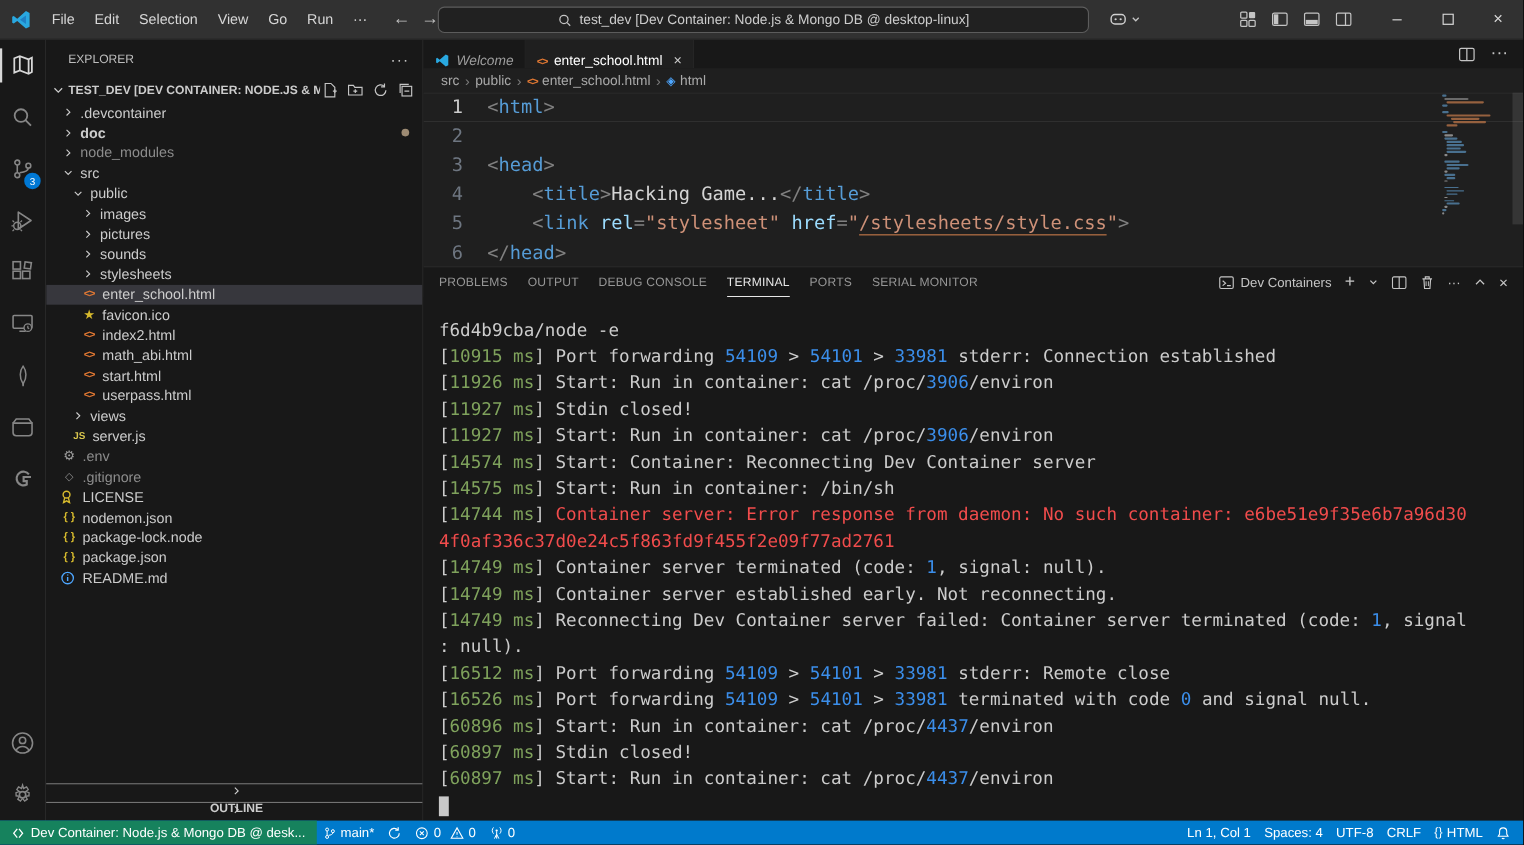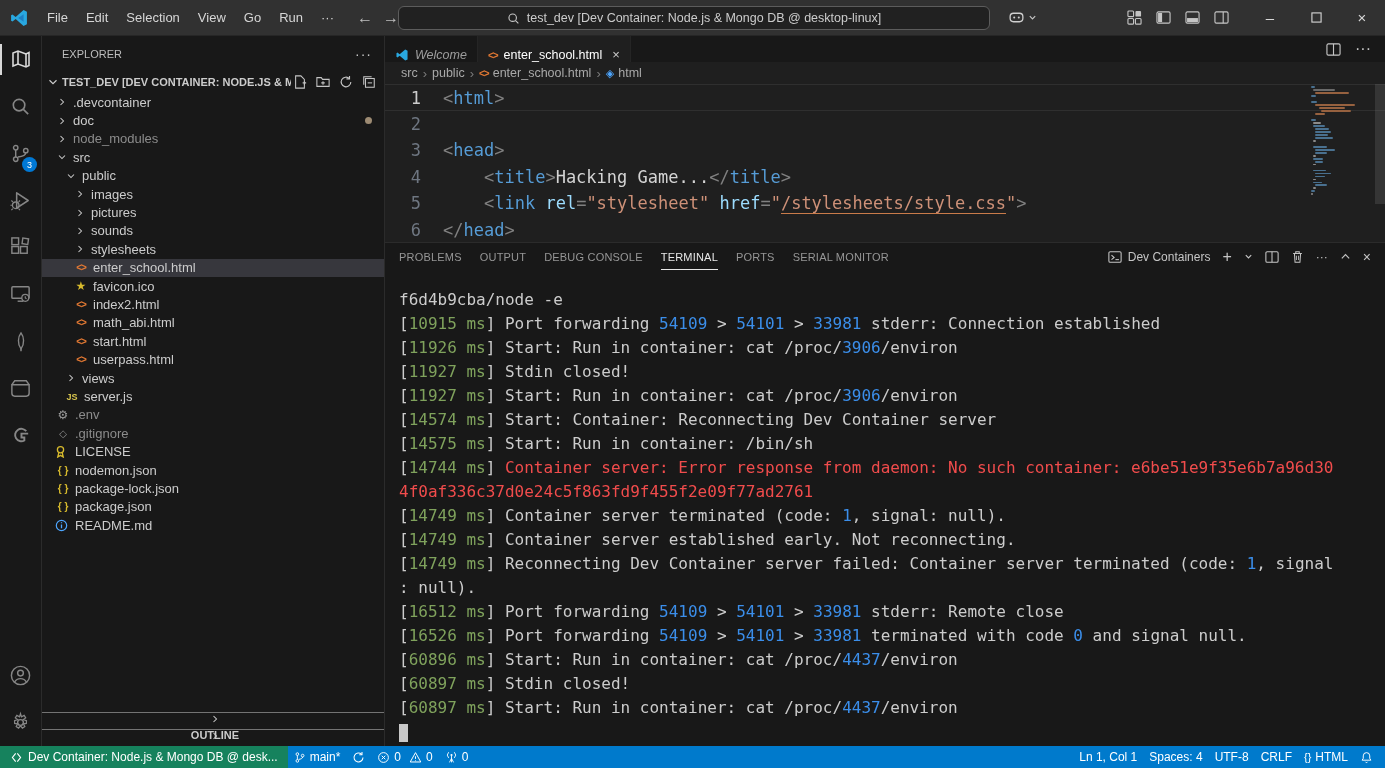--- a/index.html
+++ b/index.html
@@ -300,21 +300,21 @@
       </div>
       <div class="tree" id="tree">
           <div class="tree-row" style="padding-left: 13px;">
             <span class="chev">
               <svg width="12" height="12" viewBox="0 0 16 16">
                 <path d="M6 4l4 4-4 4" fill="none" stroke="#cccccc" stroke-width="1.4"></path>
               </svg>
             </span>
             <span>.devcontainer</span>
           </div>
-          <div class="tree-row" style="padding-left: 13px;">
+          <div class="tree-row" style="padding-left: 13px; font-weight: bold;">
             <span class="chev">
               <svg width="12" height="12" viewBox="0 0 16 16">
                 <path d="M6 4l4 4-4 4" fill="none" stroke="#cccccc" stroke-width="1.4"></path>
               </svg>
             </span>
             <span>doc</span>
             <span class="dot-badge"></span>
           </div>
           <div class="tree-row dim" style="padding-left: 13px;">
             <span class="chev">
@@ -424,21 +424,21 @@
               </svg>
             </span>
             <span>LICENSE</span>
           </div>
           <div class="tree-row" style="padding-left: 13px;">
             <span class="fic"><span style="color:#d7ba2d;font-weight:bold;font-size:10px">{ }</span></span>
             <span>nodemon.json</span>
           </div>
           <div class="tree-row" style="padding-left: 13px;">
             <span class="fic"><span style="color:#d7ba2d;font-weight:bold;font-size:10px">{ }</span></span>
-            <span>package-lock.json</span>
+            <span>package-lock.node</span>
           </div>
           <div class="tree-row" style="padding-left: 13px;">
             <span class="fic"><span style="color:#d7ba2d;font-weight:bold;font-size:10px">{ }</span></span>
             <span>package.json</span>
           </div>
           <div class="tree-row" style="padding-left: 13px;">
             <span class="fic">
               <svg width="13" height="13" viewBox="0 0 14 14">
                 <circle cx="7" cy="7" r="5.6" fill="none" stroke="#4da6ff" stroke-width="1.3"></circle>
                 <path d="M7 6v4M7 3.6v1" stroke="#4da6ff" stroke-width="1.4"></path>

